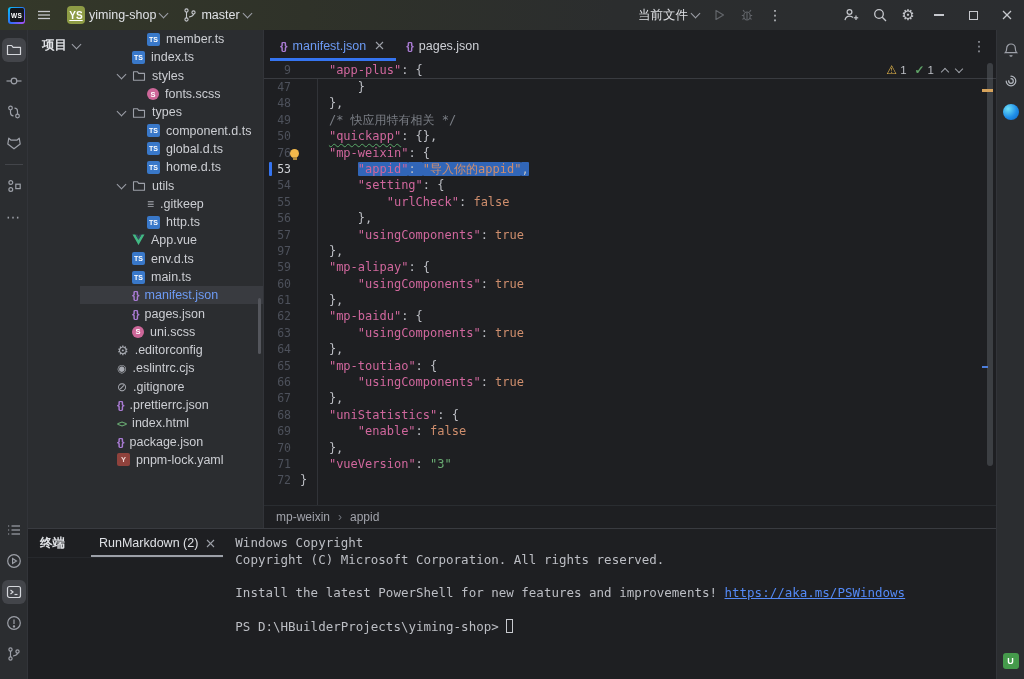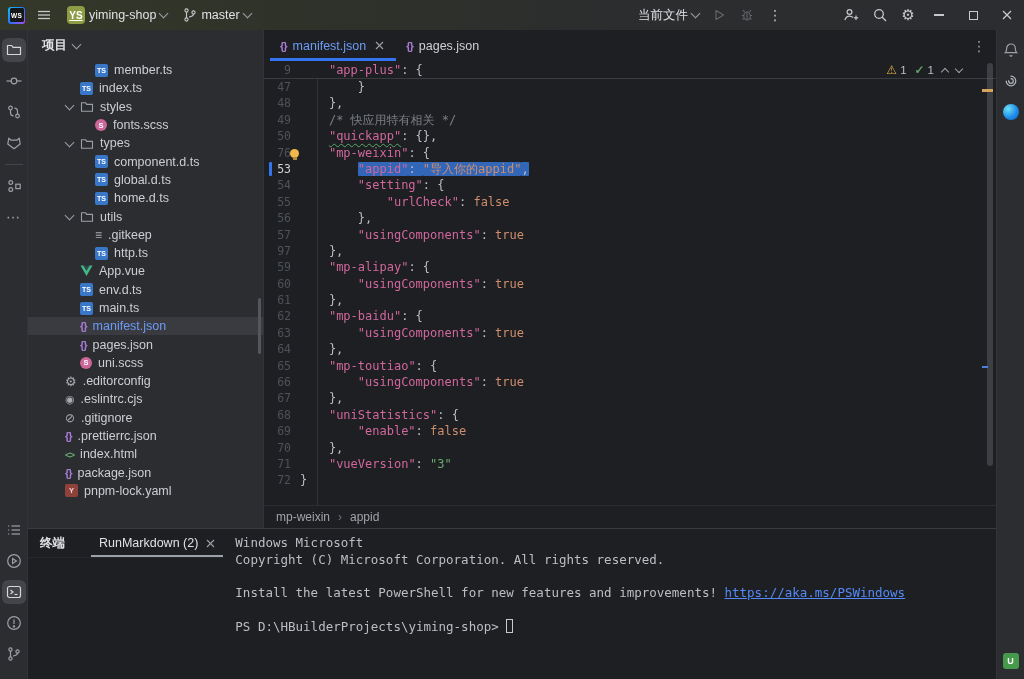--- a/index.html
+++ b/index.html
@@ -40,21 +40,21 @@
   .tool-btn.active { background:#43454a; }
   .stripe-div { width:18px; height:1px; background:#43454a; margin:2px 0 9px; }
   .stripe-spacer { flex:1; }
   .more-dots { color:#9da0a8; font-size:14px; letter-spacing:1px; }
 
   .center { flex:1; display:flex; flex-direction:column; min-width:0; }
   .upper { height:498px; flex:none; display:flex; min-width:0; }
 
   
   .project { width:236px; flex:none; background:#2b2d30; border-right:1px solid #323439;
-    display:flex; flex-direction:column; position:relative;justify-content:space-between; }
+    display:flex; flex-direction:row; position:relative;justify-content:space-between; }
   .project-header { height:31px; flex:none; display:flex; align-items:center; gap:6px; padding-left:14px;
     color:#dfe1e5; font-weight:700; font-size:12.5px; }
   .tree { flex:1; overflow:hidden; font-size:12.5px; }
   .tree-row { height:18.3px; display:flex; align-items:center; color:#ccced3; white-space:nowrap; }
   .tree-row.selected { background:#393b40; }
   .tree-row.selected .tree-label { color:#6d9bf5; }
   .tree-label { margin-left:6px; }
   .tree-chev { width:7px; height:7px; margin:-2px 7px 0 0; border-right:1.2px solid #9da0a8; border-bottom:1.2px solid #9da0a8; transform:rotate(45deg); flex:none; }
   .tree-sp { width:14px; flex:none; }
   .ic { flex:none; display:flex; align-items:center; justify-content:center; }
@@ -631,21 +631,21 @@
             <span>RunMarkdown (2)</span>
             <svg width="9" height="9">
                 <g stroke="#9da0a8" stroke-width="1.1">
                   <line x1="1" y1="1" x2="8" y2="8"></line>
                   <line x1="8" y1="1" x2="1" y2="8"></line>
                 </g>
               </svg>
           </span>
         </div>
         <div class="term-body" id="term">
-            <div class="term-line"><span>Windows Microsoft</span></div>
+            <div class="term-line"><span>Windows Copyright</span></div>
             <div class="term-line"><span>Copyright (C) Microsoft Corporation. All rights reserved.</span></div>
             <div class="term-line"><span></span></div>
             <div class="term-line"><span>Install the latest PowerShell for new features and improvements! </span><span class="term-link">https://aka.ms/PSWindows</span></div>
             <div class="term-line"><span></span></div>
             <div class="term-line"><span>PS D:\HBuilderProjects\yiming-shop&gt; </span><span class="cursor"></span></div>
           </div>
       </section>
     </div>
 
     <nav class="stripe stripe-right">

